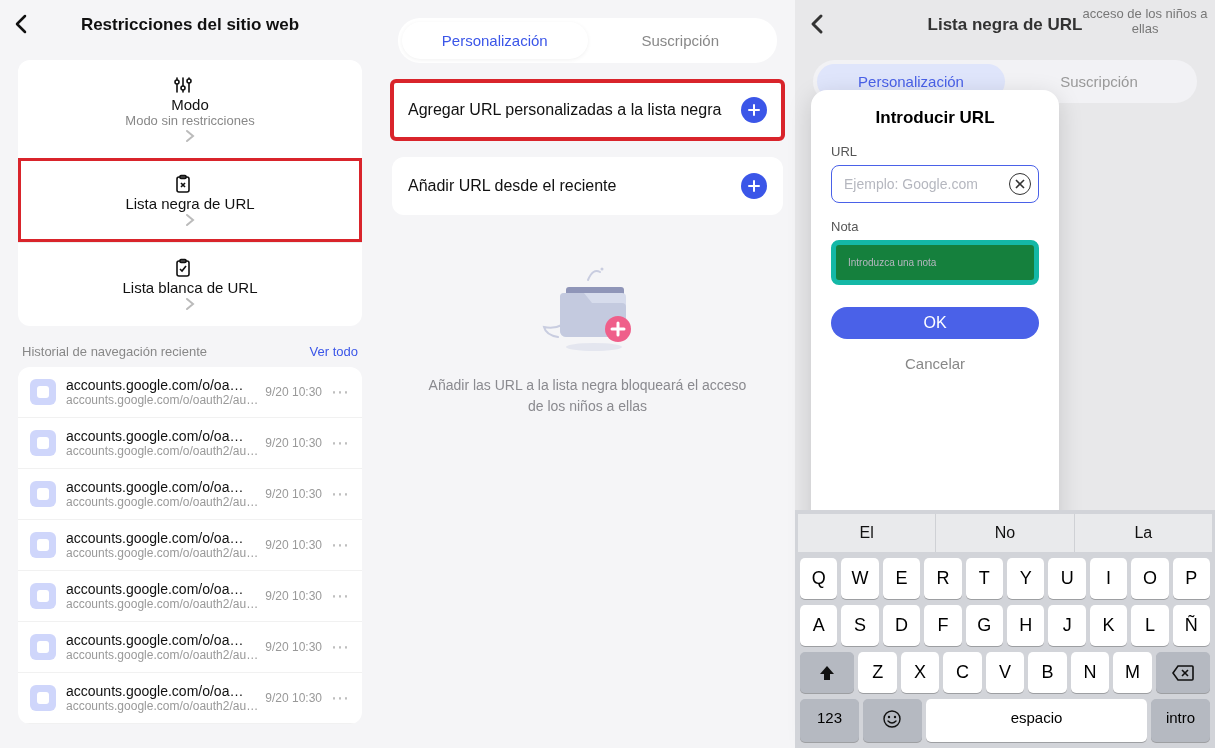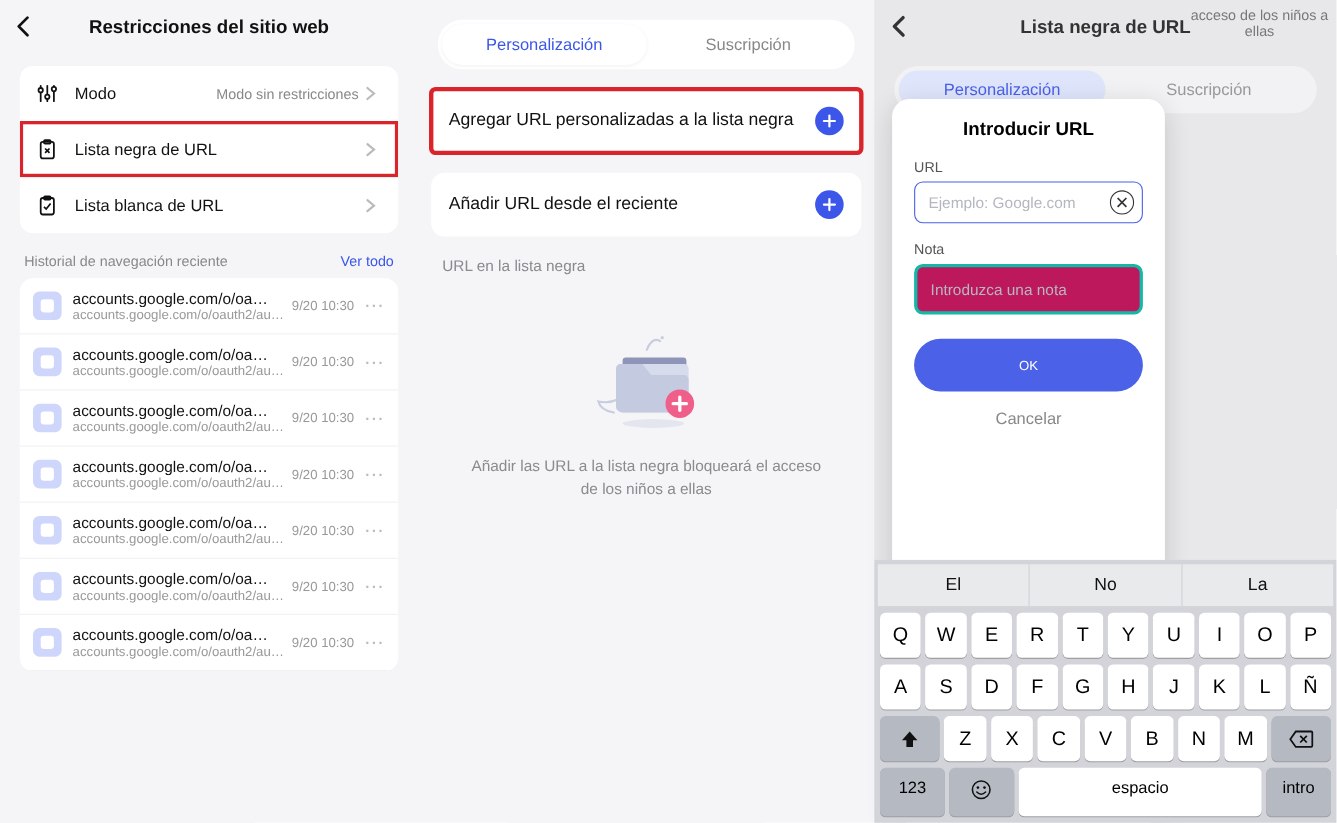--- a/index.html
+++ b/index.html
@@ -6,21 +6,21 @@
   body { background: #fff; width: 1215px; height: 748px; display: flex; overflow: hidden; }
   .panel { height: 748px; position: relative; }
   .panel1 { width: 380px; background: #f5f5f7; }
   .panel2 { width: 415px; background: #f5f5f7; }
   .panel3 { width: 420px; background: #e2e2e2; position: relative; }
   .header { height: 50px; display: flex; align-items: center; justify-content: center; position: relative; }
   .header .back { position: absolute; left: 14px; width: 22px; height: 22px; }
   .header .title { font-size: 17px; font-weight: 600; color:#111; }
   .chev-left svg, .chev-right svg { display:block; }
   .card { background: #fff; border-radius: 12px; margin: 10px 18px 0 18px; overflow: hidden; }
-  .row { display: flex; align-items: center; padding: 14px 14px; min-height: 48px; position: relative; }
+  .row { display: flex; align-items: center; padding: 14px 14px; min-height: 48px; position: relative; flex-direction: column; }
   .row + .row { border-top: 1px solid #eee; }
   .row .icon { width: 22px; height: 22px; margin-right: 14px; flex:0 0 22px; display:flex; align-items:center; justify-content:center;}
   .row .label { font-size: 15px; color:#111; flex:1; }
   .row .value { font-size: 13px; color:#888; }
   .row .chev { width:16px; margin-left:6px; flex:0 0 16px; display:flex; align-items:center;}
   .highlight { outline: 3px solid #d9242b; outline-offset:-3px; }
   .section-title { display:flex; justify-content:space-between; padding: 18px 22px 8px 22px; }
   .section-title .stxt { font-size:13px; color:#888; }
   .section-title .link { font-size:13px; color:#3b56e8; }
   .history-card { background:#fff; border-radius:12px; margin:0 18px; overflow:hidden; }
@@ -56,23 +56,23 @@
   .dimtab.active { background:#dfe5fb; color:#4a61e8; }
   .overlay { position:absolute; left:0; right:0; top:0; bottom:0; display:flex; flex-direction:row; }
   .dialog { background:#fff; border-radius:16px; margin:90px 16px 0 16px; padding:18px 20px 14px 20px; box-shadow:0 6px 24px rgba(0,0,0,.15); }
   .dialog .dtitle { text-align:center; font-size:17px; font-weight:600; margin-bottom:16px; }
   .ffield .flabel { font-size:13px; color:#555; margin-bottom:6px; display:block; }
   .finput { width:100%; border:1.5px solid #4a61e8; border-radius:8px; padding:10px 36px 10px 12px; font-size:14px; color:#111; }
   .finput::placeholder{color:#b5b7bf;}
   .inputwrap{ position:relative; }
   .clearbtn{ position:absolute; right:8px; top:50%; transform:translateY(-50%); width:22px; height:22px; border:1.5px solid #333; border-radius:50%; display:flex; align-items:center; justify-content:center; }
   .notefield { margin-top:16px; }
-  .noteinput { width:100%; background:#be185d; border:3px solid #14b8a6; border-radius:8px; padding:12px 12px; font-size:14px; }
+  .noteinput { width:100%; background:#15803d; border:5px solid #14b8a6; border-radius:8px; padding:12px 12px; font-size:10px; }
   .noteinput::placeholder{color:#b5b7bf;}
-  .okbtn { width:100%; background:#4a61e8; color:#fff; border:none; border-radius:30px; padding:17px 0; font-size:12px; margin-top:22px; }
+  .okbtn { width:100%; background:#4a61e8; color:#fff; border:none; border-radius:30px; padding:7px 0; font-size:16px; margin-top:22px; }
   .cancelbtn { width:100%; background:transparent; border:none; color:#888; font-size:15px; padding:12px 0; margin-top:4px; }
   .undertext { text-align:center; font-size:13px; color:#777; margin-top:6px; }
   
   .keyboard { position:absolute; left:0; right:0; bottom:0; background:#d2d4d9; padding:4px 3px 6px 3px; }
   .suggest { display:flex; background:#e9eaec; }
   .suggest div { flex:1; text-align:center; padding:10px 0; font-size:16px; color:#111; border-right:1px solid #cfd1d5;}
   .suggest div:last-child{border-right:none;}
   .krow { display:flex; gap:4px; margin-top:6px; padding:0 2px; }
   .key { flex:1; background:#fff; border-radius:5px; text-align:center; padding:10px 0; font-size:18px; box-shadow:0 1px 0 rgba(0,0,0,.25); }
   .krow.r3 { padding:0 2px; }
@@ -272,21 +272,20 @@
       <div class="txt">Añadir URL desde el reciente</div>
       <div class="plusbtn">
         <svg width="14" height="14" viewBox="0 0 14 14">
             <line x1="7" y1="2" x2="7" y2="12" stroke="#fff" stroke-width="2" stroke-linecap="round"></line>
             <line x1="2" y1="7" x2="12" y2="7" stroke="#fff" stroke-width="2" stroke-linecap="round"></line>
           </svg>
       </div>
     </div>
   </div>
 
-  <div class="subhead">URL en la lista negra</div>
 
   <div class="empty">
     <div class="illus">
       <svg width="120" height="100" viewBox="0 0 120 100">
         <path d="M60 25 q5 -12 12 -8" fill="none" stroke="#c9cde0" stroke-width="2" stroke-linecap="round"></path>
         <circle cx="74" cy="14" r="1.5" fill="#c9cde0"></circle>
         <path d="M30 82 q-12 -2 -14 -10 q10 2 18 -2" fill="none" stroke="#c9cde0" stroke-width="2" stroke-linecap="round"></path>
         <rect x="38" y="32" width="58" height="10" rx="3" fill="#8f95b8"></rect>
         <path d="M34 38 h60 a4 4 0 0 1 4 4 v34 a6 6 0 0 1 -6 6 h-54 a6 6 0 0 1 -6 -6 v-34 a4 4 0 0 1 4 -4 z" fill="#d7dcec"></path>
         <path d="M34 38 h22 l8 10 h30 a4 4 0 0 1 4 4 v24 a6 6 0 0 1 -6 6 h-54 a6 6 0 0 1 -6 -6 v-34 a4 4 0 0 1 4 -4 z" fill="#c4cadf"></path>

